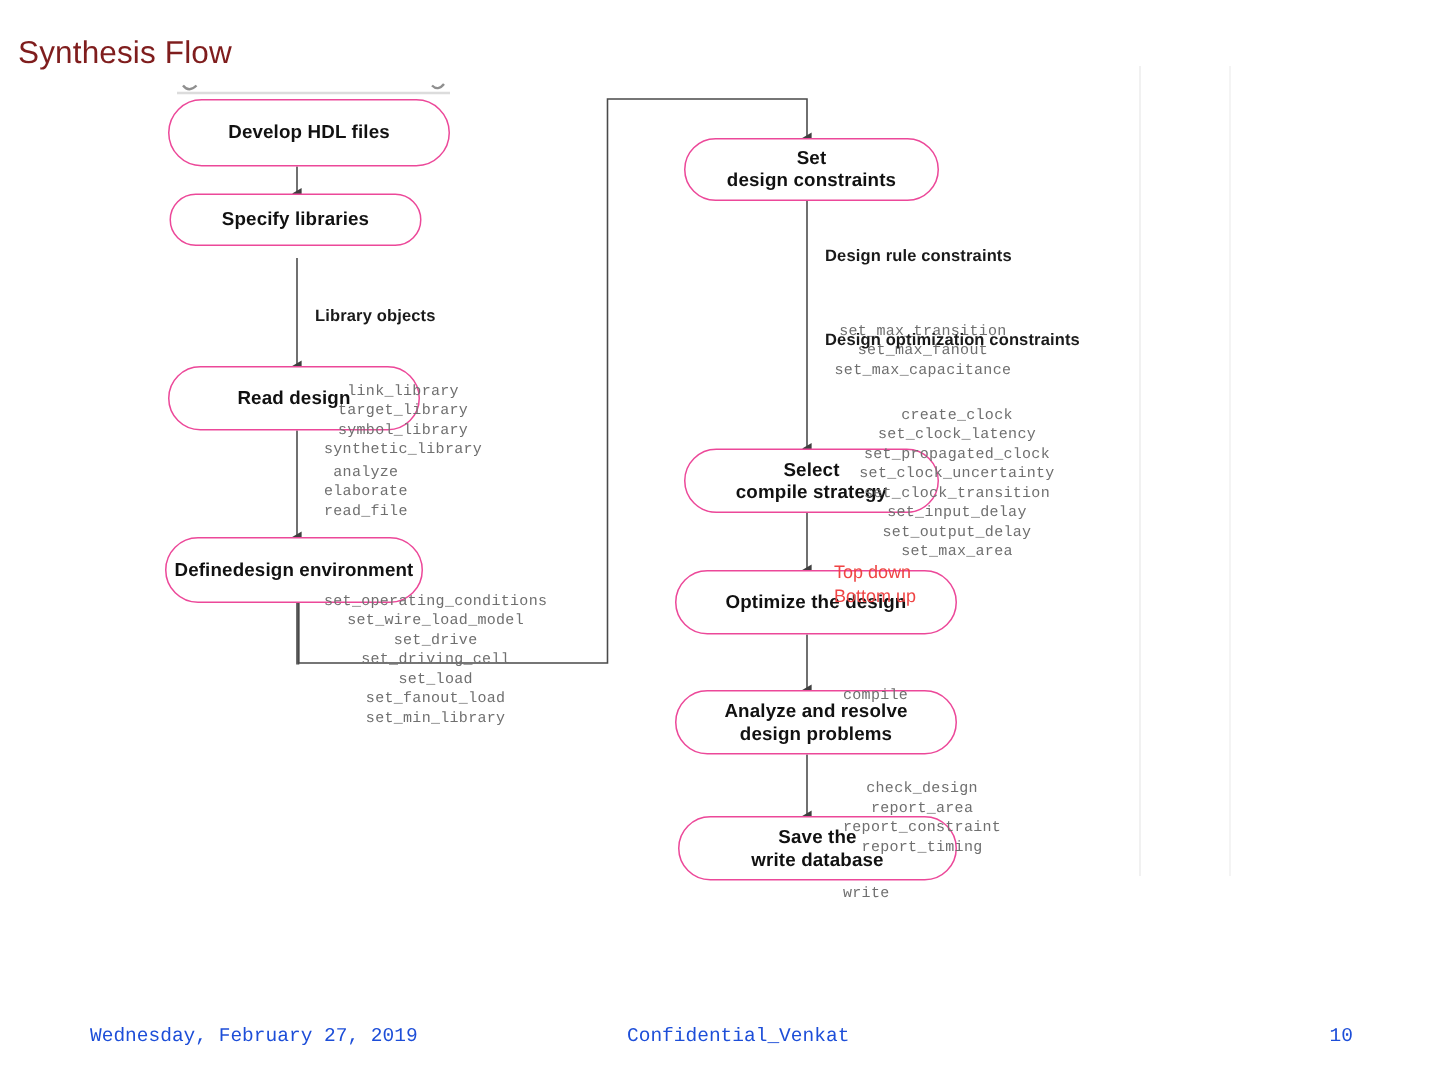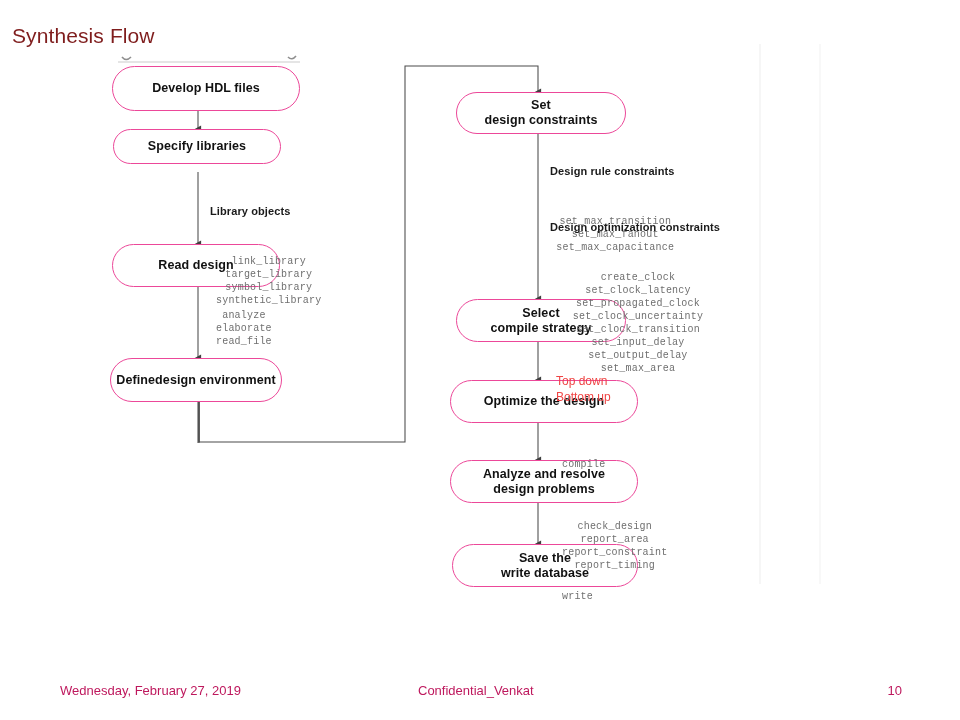--- a/index.html
+++ b/index.html
@@ -46,22 +46,22 @@
     font-family:"Liberation Mono", monospace;
     font-size:10px;color:#6f6f6f;line-height:1.30;
     letter-spacing:.2px;padding-left:6px;text-align:center;
   }
   .ann .plain{
     font-family:"Liberation Sans", sans-serif;
     font-size:12px;color:#ef4444;line-height:1.32;
   }
 
   
-  .footer{position:absolute;bottom:22px;font-size:13px;color:#be185d;
-          font-family:Liberation Sans, sans-serif;}
+  .footer{position:absolute;bottom:22px;font-size:13px;color:#1d4ed8;
+          font-family:Liberation Mono, monospace;}
   #foot-date{left:60px;}
   #foot-mid{left:418px;}
   #foot-page{right:58px;}
 </style>
 </head>
 <body>
 
 <div id="slide">
 
   <div class="slide-title">Synthesis Flow</div>
@@ -140,20 +140,29 @@
 <span>symbol_library</span>
 <span>synthetic_library</span></div>
     </div>
 
     <div class="ann" style="left:210px;top:229px;">
       <div class="cmds"><span>analyze</span>
 <span>elaborate</span>
 <span>read_file</span></div>
     </div>
 
+    <div class="ann" style="left:210px;top:315px;">
+      <div class="cmds"><span>set_operating_conditions</span>
+<span>set_wire_load_model</span>
+<span>set_drive</span>
+<span>set_driving_cell</span>
+<span>set_load</span>
+<span>set_fanout_load</span>
+<span>set_min_library</span></div>
+    </div>
 
     <div class="node" style="left:456px;top:48px;width:170px;height:42px;flex-direction:column;">
       <span>Set</span>
       <span>design constraints</span>
     </div>
 
     <div class="node" style="left:456px;top:255px;width:170px;height:43px;flex-direction:column;">
       <span>Select</span>
       <span>compile strategy</span>
     </div>

